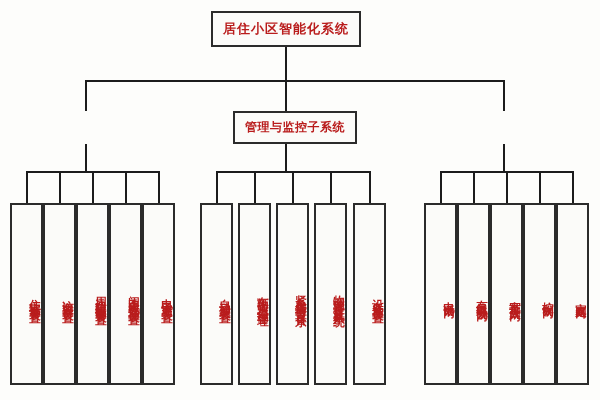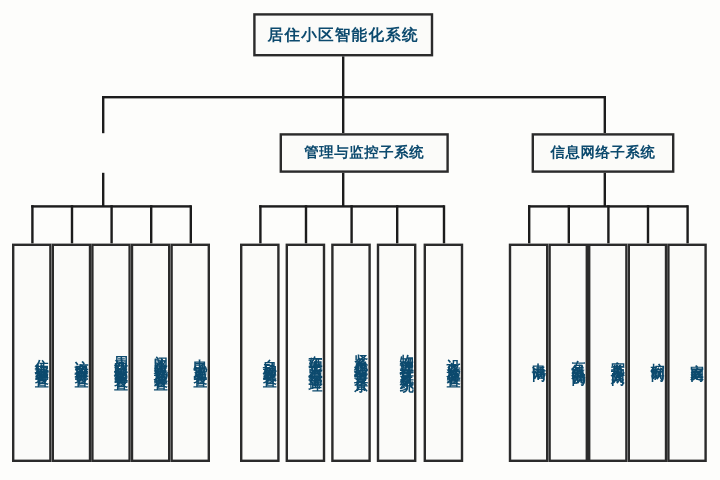--- a/index.html
+++ b/index.html
@@ -29,21 +29,21 @@
 
   
   .node {
     position: absolute;
     box-sizing: border-box;
     border: 2px solid #2b2b2b;
     background: #fbfbf9;
     display: flex;
     align-items: center;
     justify-content: center;
-    color: #0c4a6e;
+    color: #b91c1c;
   }
   .node-root {
     font-size: 13px;
     font-weight: 700;
     letter-spacing: 1px;
   }
   .node-branch {
     font-size: 12px;
     font-weight: 700;
     letter-spacing: 0.5px;
@@ -75,25 +75,22 @@
   </div>
 
   <div class="line v" style="left:285px; top:47px; height:34px;"></div>
 
   <div class="line h" style="left:85px; top:80px; width:420px;"></div>
 
   <div class="line v" style="left:85px; top:80px; height:31px;"></div>
   <div class="line v" style="left:285px; top:80px; height:31px;"></div>
   <div class="line v" style="left:503px; top:80px; height:31px;"></div>
 
-  <div class="node node-branch" style="left:233px; top:111px; width:141px; height:33px;">
+  <div class="node node-branch" style="left:233px; top:111px; width:124px; height:33px;">
     <span>管理与监控子系统</span>
-  </div>
-  <div class="node node-branch" style="left:443px; top:111px; width:119px; height:33px;">
-    <span>信息网络子系统</span>
   </div>
 
   <div class="line v" style="left:85px; top:144px; height:28px;"></div>
   <div class="line h" style="left:26px; top:171px; width:133px;"></div>
   <div class="line v" style="left:26px; top:171px; height:32px;"></div>
   <div class="line v" style="left:59px; top:171px; height:32px;"></div>
   <div class="line v" style="left:92px; top:171px; height:32px;"></div>
   <div class="line v" style="left:125px; top:171px; height:32px;"></div>
   <div class="line v" style="left:158px; top:171px; height:32px;"></div>
 

